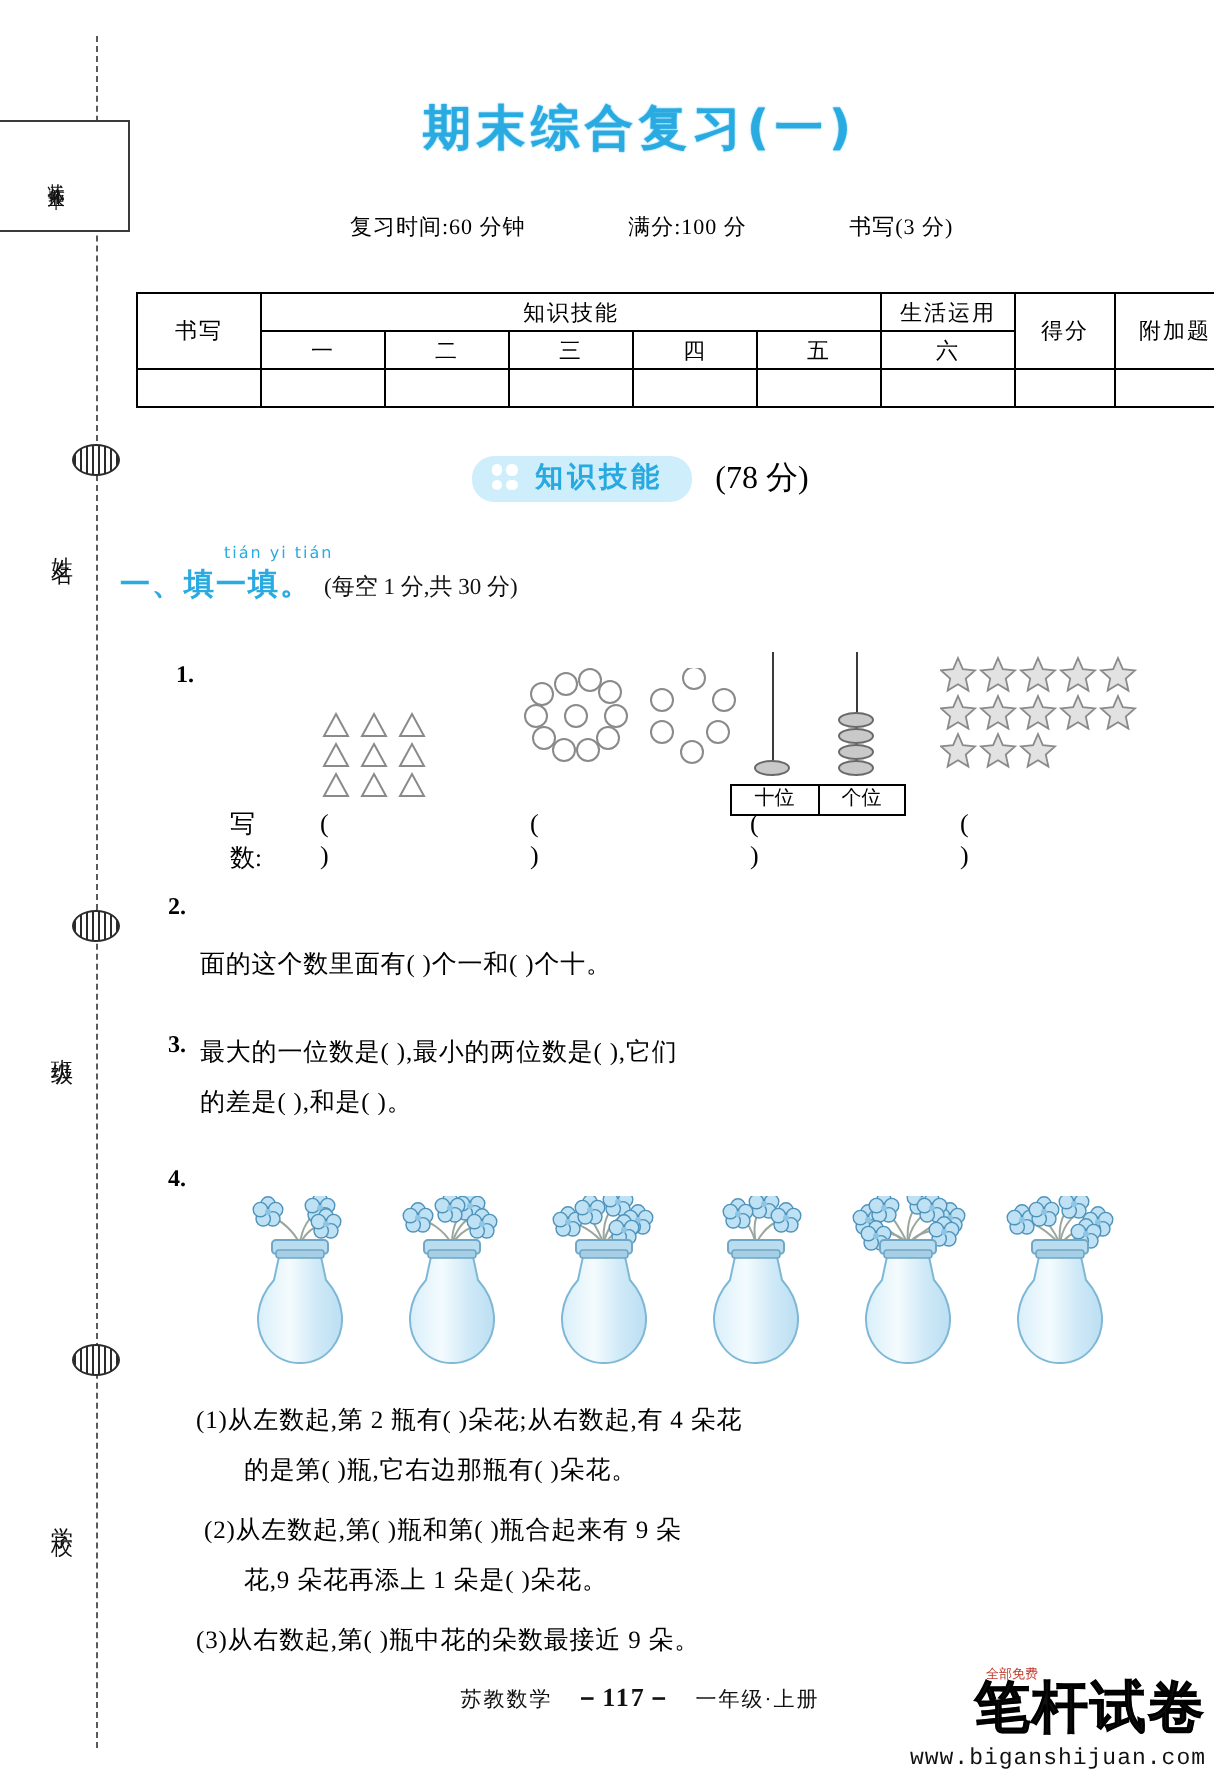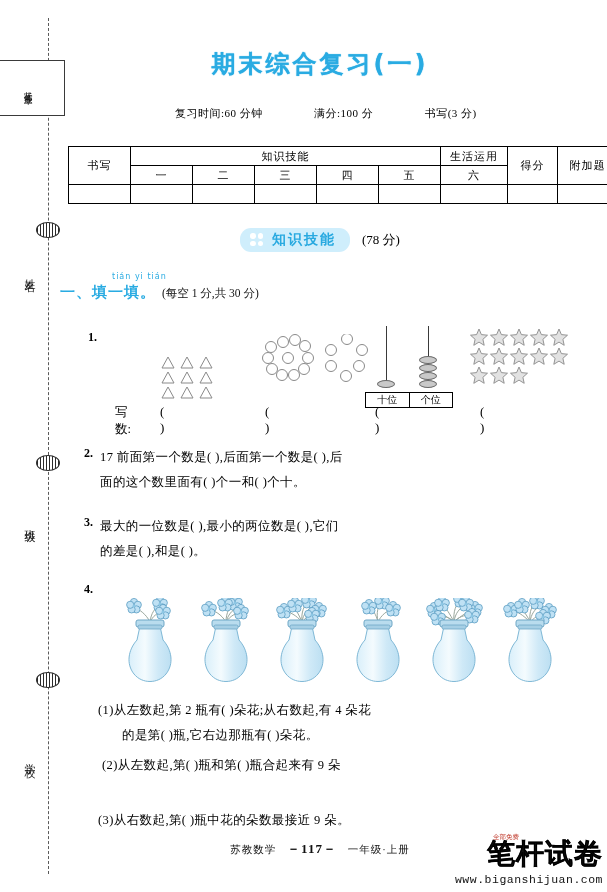--- a/index.html
+++ b/index.html
@@ -47,21 +47,21 @@
   .pill .clover{display:inline-block;width:13px;height:13px;position:relative;
         vertical-align:-2px;margin-right:5px;}
   .pill .clover i{position:absolute;width:5.5px;height:5.5px;border-radius:50%;
         background:#ffffff;}
   .pill .clover i:nth-child(1){left:0;top:0;}
   .pill .clover i:nth-child(2){right:0;top:0;}
   .pill .clover i:nth-child(3){left:0;bottom:0;}
   .pill .clover i:nth-child(4){right:0;bottom:0;}
   .pill .ptxt{font-size:14px;font-weight:bold;color:#28a9e0;letter-spacing:2px;
         font-family:"DejaVu Sans","Liberation Sans",sans-serif;}
-  .pill-after{font-size:13px;margin-left:8px;vertical-align:middle;}
+  .pill-after{font-size:16px;margin-left:8px;vertical-align:middle;}
   .qhead{position:absolute;left:0;top:272px;width:520px;}
   .pinyin{position:absolute;left:52px;top:0;font-size:8px;color:#29abe2;
           letter-spacing:1px;font-family:"DejaVu Sans","Liberation Sans",sans-serif;}
   .qhead-line{position:absolute;left:0;top:11px;font-size:15px;font-weight:bold;
           color:#29abe2;letter-spacing:1px;
           font-family:"DejaVu Sans","Liberation Sans",sans-serif;}
   .qhead-line .tail{font-size:11.5px;font-weight:normal;color:#111;
           letter-spacing:0;margin-left:6px;
           font-family:"Liberation Serif","DejaVu Serif",serif;}
   .qnum{position:absolute;font-size:12px;font-weight:bold;}
@@ -263,21 +263,20 @@
 
   <div class="writenum">
     <span class="wn-lab">写数:</span>
     <span class="wn-p" style="left:100px;">(          )</span>
     <span class="wn-p" style="left:205px;">(          )</span>
     <span class="wn-p" style="left:315px;">(          )</span>
     <span class="wn-p" style="left:420px;">(          )</span>
   </div>
 
   <div class="qnum" style="left:24px;top:446px;">2.</div>
-  <div class="blk" style="left:40px;top:445px;width:500px;">17 前面第一个数是(             ),后面第一个数是(             ),后</div>
   <div class="blk" style="left:40px;top:470px;width:500px;">面的这个数里面有(            )个一和(           )个十。</div>
 
   <div class="qnum" style="left:24px;top:515px;">3.</div>
   <div class="blk" style="left:40px;top:514px;width:500px;">最大的一位数是(            ),最小的两位数是(            ),它们</div>
   <div class="blk" style="left:40px;top:539px;width:500px;">的差是(          ),和是(          )。</div>
 
   <div class="qnum" style="left:24px;top:582px;">4.</div>
 
   <div class="vases">
     <svg width="460" height="92" viewBox="0 0 460 92">
@@ -391,20 +390,21 @@
         <use href="#fl" x="18" y="8"></use>
           <use href="#fl" x="39" y="19"></use>
         <use href="#vaseShape"></use>
       </g>
     </svg>
   </div>
 
   <div class="blk" style="left:38px;top:698px;width:500px;">(1)从左数起,第 2 瓶有(            )朵花;从右数起,有 4 朵花</div>
   <div class="blk" style="left:62px;top:723px;width:480px;">的是第(          )瓶,它右边那瓶有(           )朵花。</div>
   <div class="blk" style="left:42px;top:753px;width:500px;">(2)从左数起,第(           )瓶和第(            )瓶合起来有 9 朵</div>
+  <div class="blk" style="left:62px;top:778px;width:480px;">花,9 朵花再添上 1 朵是(          )朵花。</div>
   <div class="blk" style="left:38px;top:808px;width:500px;">(3)从右数起,第(            )瓶中花的朵数最接近 9 朵。</div>
 
   <div class="footer">
     <span>苏教数学</span>
     &nbsp;&nbsp;<b>－117－</b>&nbsp;&nbsp;
     <span>一年级·上册</span>
   </div>
 </div>
 
 <div class="wm">

